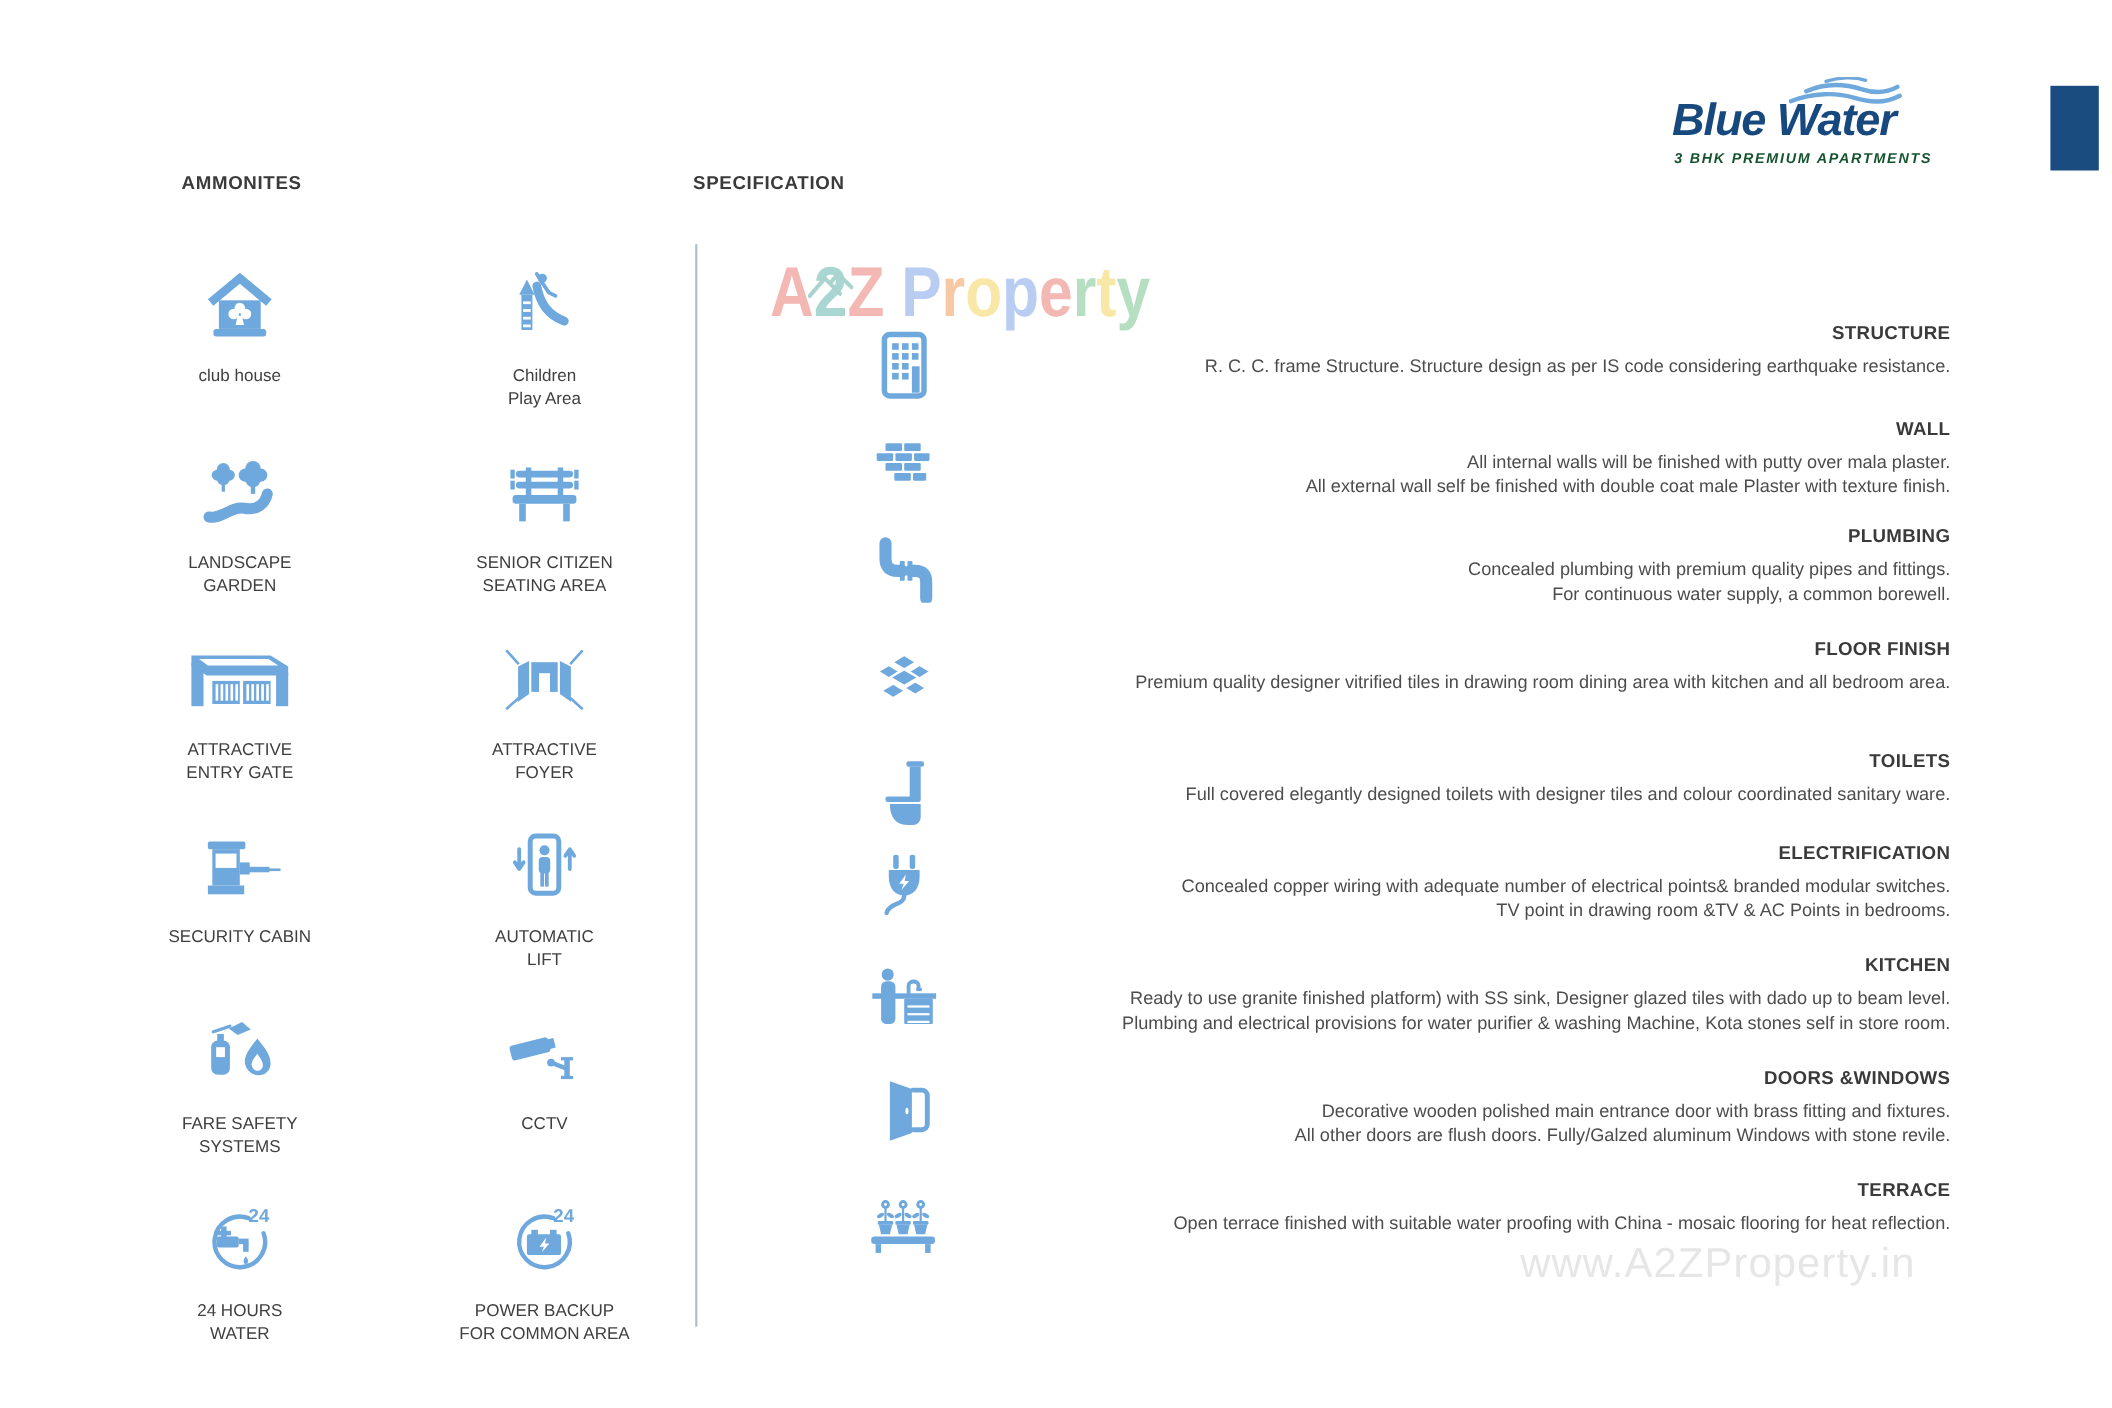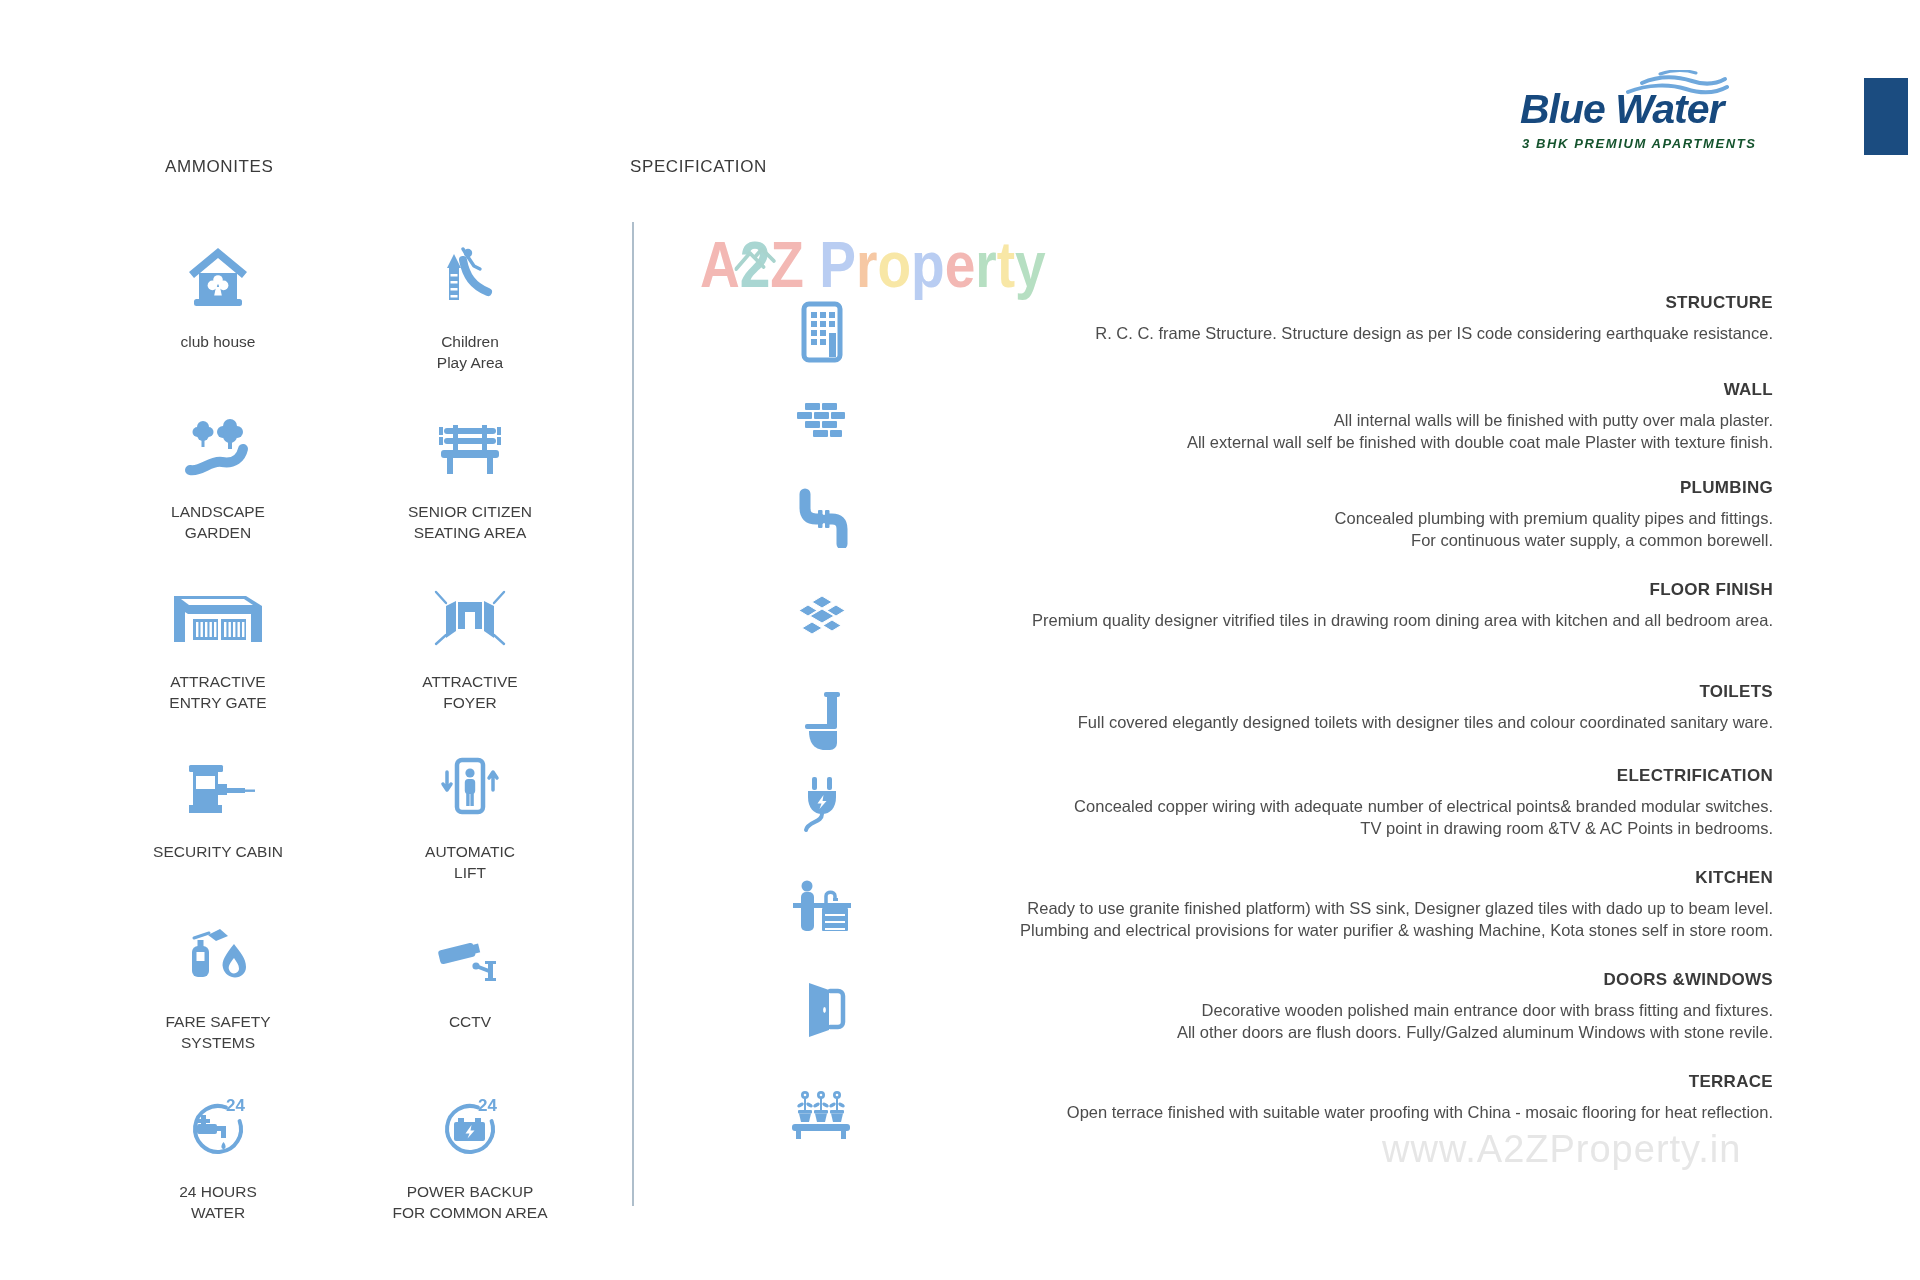--- a/index.html
+++ b/index.html
@@ -9,27 +9,27 @@
   
   .corner-rect{position:absolute;left:1864px;top:78px;width:54px;height:77px;background:#1B4C80;}
   .logo{position:absolute;left:1520px;top:70px;width:250px;height:90px;}
   .logo-waves{position:absolute;left:106px;top:0;}
   .logo-name{position:absolute;left:0;top:16px;font-size:41px;font-weight:bold;font-style:italic;
              color:#17497E;letter-spacing:-1px;white-space:nowrap;}
   .logo-tagline{position:absolute;left:2px;top:66px;font-size:13px;font-weight:bold;font-style:italic;
              color:#14532d;letter-spacing:1.6px;white-space:nowrap;}
 
   
-  .section-header{position:absolute;font-size:17px;font-weight:normal;color:#3a3a3a;letter-spacing:.6px;}
+  .section-header{position:absolute;font-size:17px;font-weight:bold;color:#3a3a3a;letter-spacing:.6px;}
   .hdr-amenities{left:165px;top:157px;}
   .hdr-spec{left:630px;top:157px;}
 
   
   .amenities{position:absolute;left:118px;top:230px;display:grid;
-             grid-template-columns:200px 200px;column-gap:52px;grid-auto-rows:170px;z-index:2;}
+             grid-template-columns:200px 200px;column-gap:77px;grid-auto-rows:170px;z-index:2;}
   .amenity{display:flex;flex-direction:column;align-items:center;}
   .amenity .icon-box{height:78px;display:flex;align-items:flex-end;justify-content:flex-start;}
   .amenity .label{margin-top:24px;font-size:15.5px;color:#3f3f3f;text-align:center;line-height:1.35;}
 
   
   .divider{position:absolute;left:632px;top:222px;width:2px;height:984px;background:#aebecb;}
 
   
   .spec-row{position:absolute;left:753px;width:1020px;z-index:2;text-align:right;}
   .spec-icon{position:absolute;left:16px;top:-4px;width:106px;height:86px;

